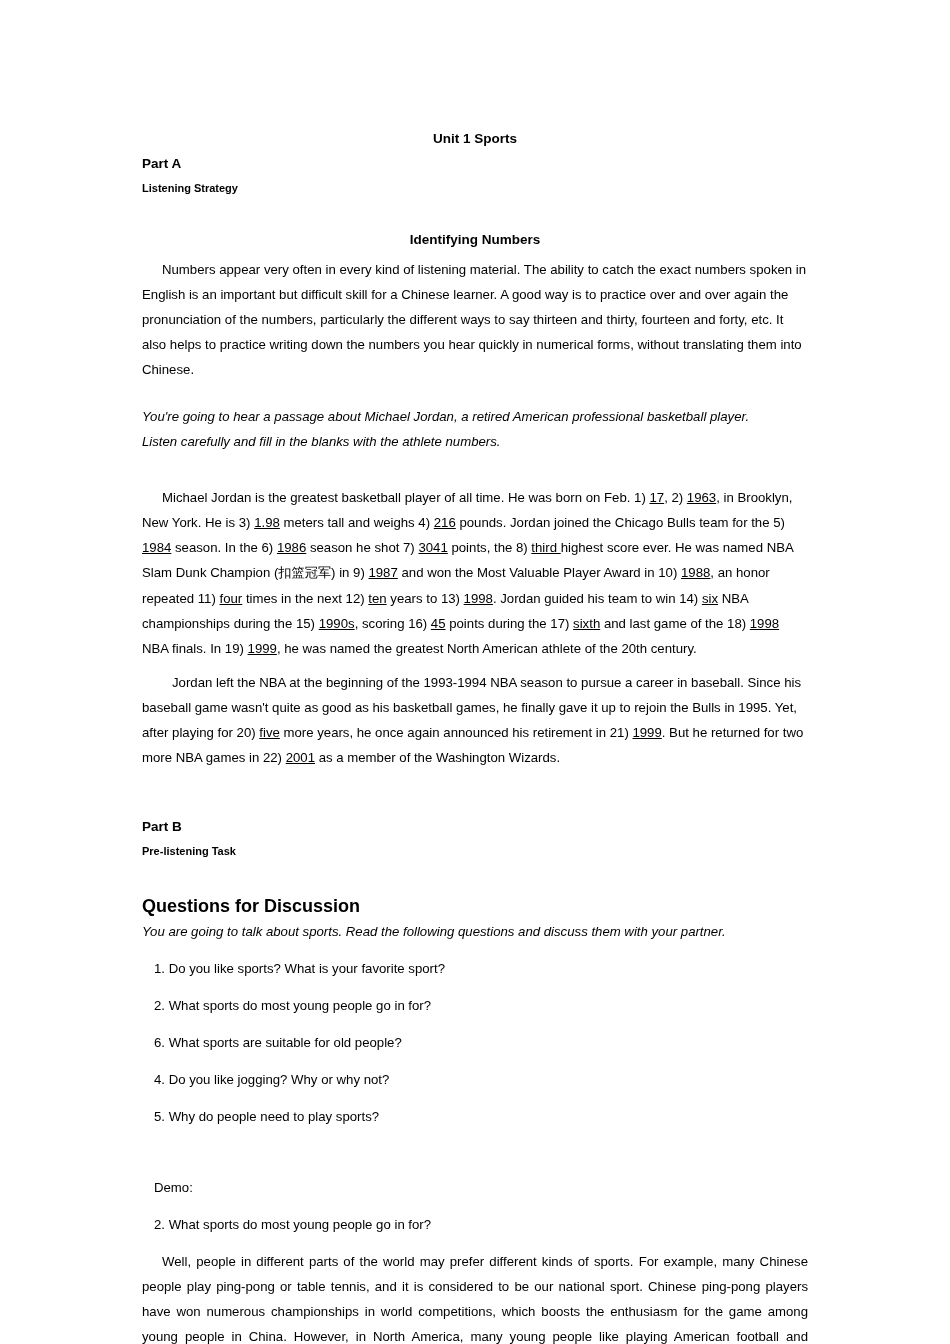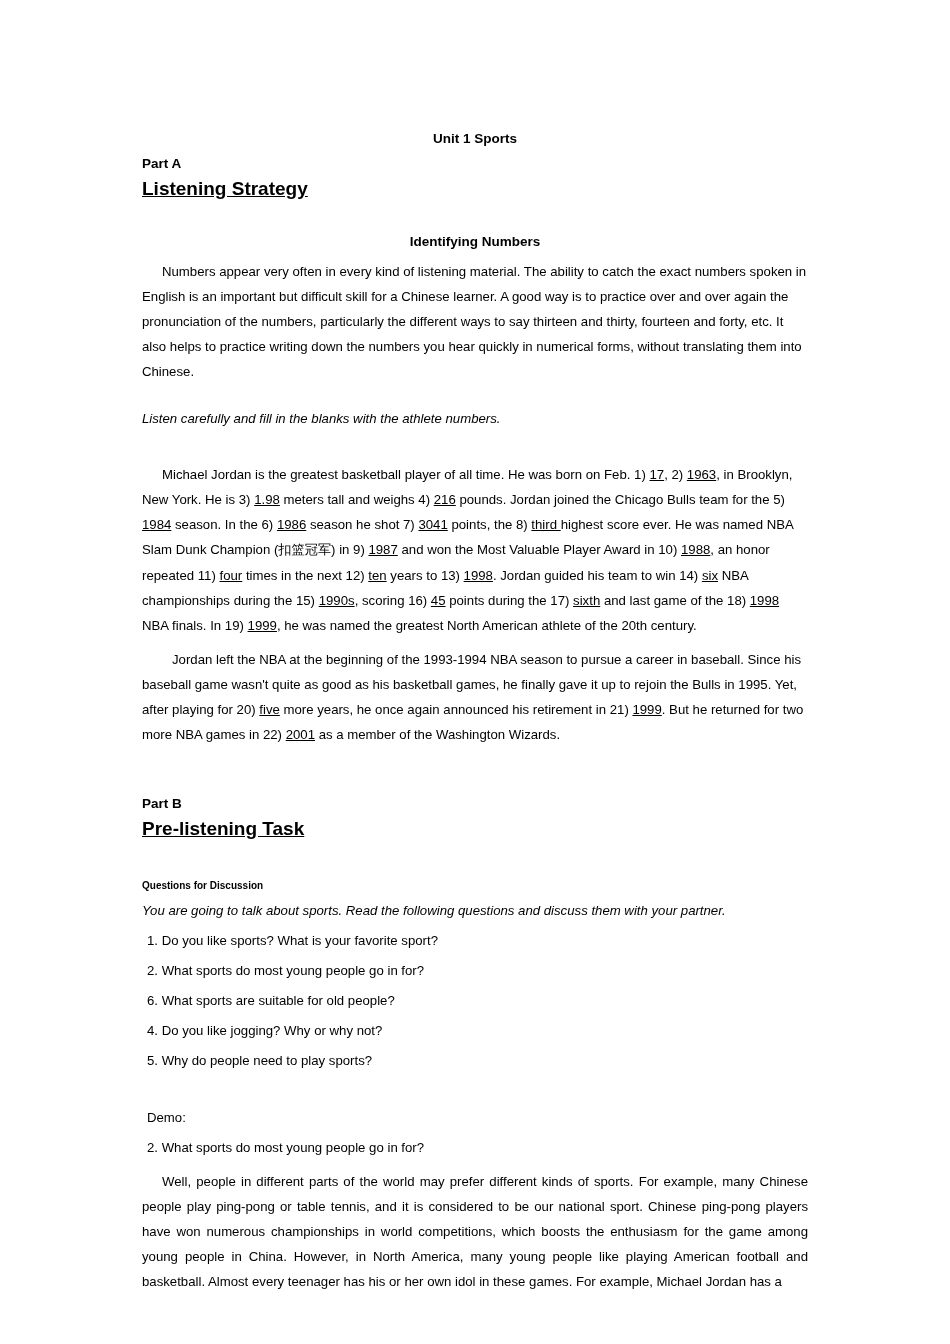--- a/index.html
+++ b/index.html
@@ -43,24 +43,23 @@
 
   .part-label {
     font-weight: bold;
     font-size: 13.5px;
     line-height: 17px;
     margin: 8px 0 0 0;
   }
 
   .sub-head-underline {
     font-weight: bold;
-    font-size: 19px;
+    font-size: 11px;
     line-height: 17px;
     margin: 8px 4px 0 0;
-    text-decoration: underline;
     display: inline-block;
   }
 
   .section-head {
     text-align: center;
     font-weight: bold;
     font-size: 13.5px;
     line-height: 17px;
     margin: 34px 0 0 0;
   }
@@ -94,29 +93,29 @@
     text-justify: inter-word;
   }
 
   .blank {
     text-decoration: underline;
     margin-top: 48px;
   }
 
   .bold-head {
     font-weight: bold;
-    font-size: 10px;
+    font-size: 18px;
     line-height: 25px;
     margin: 0;
   }
 
   .q-line {
     font-size: 13.2px;
     line-height: 25px;
-    margin: 5px;
+    margin: 12px;
   }
   .gap-md { height: 22px; }
   .gap-lg { height: 34px; }
   .gap-xl { height: 40px; }
 
   .cjk { font-family: Liberation Mono, monospace; }
 </style>
 </head>
 <body>
 
@@ -132,20 +131,21 @@
     <div>
       <span class="sub-head-underline">Listening Strategy</span>
     </div>
 
     <div class="section-head">Identifying Numbers</div>
 
     <p class="body-para indent">Numbers appear very often in every kind of listening material. The ability to catch the exact numbers spoken in English is an important but difficult skill for a Chinese learner. A good way is to practice over and over again the pronunciation of the numbers, particularly the different ways to say thirteen and thirty, fourteen and forty, etc. It also helps to practice writing down the numbers you hear quickly in numerical forms, without translating them into Chinese.</p>
 
     <div class="gap-md"></div>
 
+    <p class="italic-para">You're going to hear a passage about Michael Jordan, a retired American professional basketball player.</p>
     <p class="italic-para">Listen carefully and fill in the blanks with the athlete numbers.</p>
 
     <div class="gap-md"></div>
 
     <p class="body-para indent"><span>Michael Jordan is the greatest basketball player of all time. He was born on Feb. 1) </span><span class="blank">17</span><span>, 2) </span><span class="blank">1963</span><span>, in Brooklyn, New York. He is 3) </span><span class="blank">1.98</span><span> meters tall and weighs 4) </span><span class="blank">216</span><span> pounds. Jordan joined the Chicago Bulls team for the 5) </span><span class="blank">1984</span><span> season. In the 6) </span><span class="blank">1986</span><span> season he shot 7) </span><span class="blank">3041</span><span> points, the 8) </span><span class="blank">third </span><span>highest score ever. He was named NBA Slam Dunk Champion (</span><span class="cjk">扣篮冠军</span><span>) in 9) </span><span class="blank">1987</span><span> and won the Most Valuable Player Award in 10) </span><span class="blank">1988</span><span>, an honor repeated 11) </span><span class="blank">four</span><span> times in the next 12) </span><span class="blank">ten</span><span> years to 13) </span><span class="blank">1998</span><span>. Jordan guided his team to win 14) </span><span class="blank">six</span><span> NBA championships during the 15) </span><span class="blank">1990s</span><span>, scoring 16) </span><span class="blank">45</span><span> points during the 17) </span><span class="blank">sixth</span><span> and last game of the 18) </span><span class="blank">1998</span><span> NBA finals. In 19) </span><span class="blank">1999</span><span>, he was named the greatest North American athlete of the 20th century.</span></p>
 
     <p class="body-para indent-lg"><span>Jordan left the NBA at the beginning of the 1993-1994 NBA season to pursue a career in baseball. Since his baseball game wasn't quite as good as his basketball games, he finally gave it up to rejoin the Bulls in 1995. Yet, after playing for 20) </span><span class="blank">five</span><span> more years, he once again announced his retirement in 21) </span><span class="blank">1999</span><span>. But he returned for two more NBA games in 22) </span><span class="blank">2001</span><span> as a member of the Washington Wizards.</span></p>
 
     <div class="gap-xl"></div>
 

